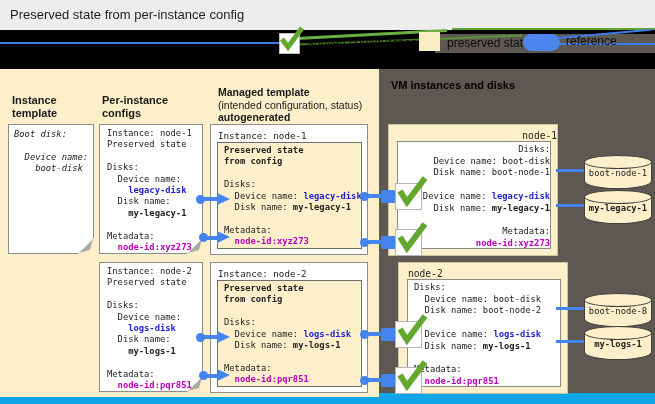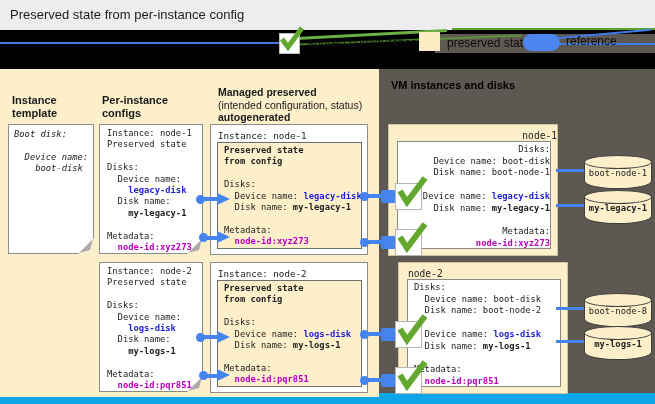--- a/index.html
+++ b/index.html
@@ -96,21 +96,21 @@
   </div>
 
   <div class="abs panel-left"></div>
   <div class="abs panel-right"></div>
 
   <div class="abs colhead" style="left:12px;top:94px;">Instance
 template</div>
   <div class="abs colhead" style="left:102px;top:94px;">Per-instance
 configs</div>
   <div class="abs colhead3" style="left:218px;top:86px;">
-    <div class="b">Managed preserved</div>
+    <div class="b">Managed template</div>
     <div>(intended configuration, status)</div>
     <div class="b">autogenerated</div>
   </div>
   <div class="abs rhead" style="left:391px;top:79px;">
     <div>VM instances and disks</div>
   </div>
 
   <div class="abs doc" style="left:8px;top:124px;width:84px;height:128px;font-style:italic;">
     <div class="codebox" style="padding:4px 0 0 5px;"><div><span>Boot disk:</span></div><div>&nbsp;</div><div><span>  Device name:</span></div><div><span>    boot-disk</span></div></div>
     <svg class="fold" width="16" height="16" viewBox="0 0 16 16">

